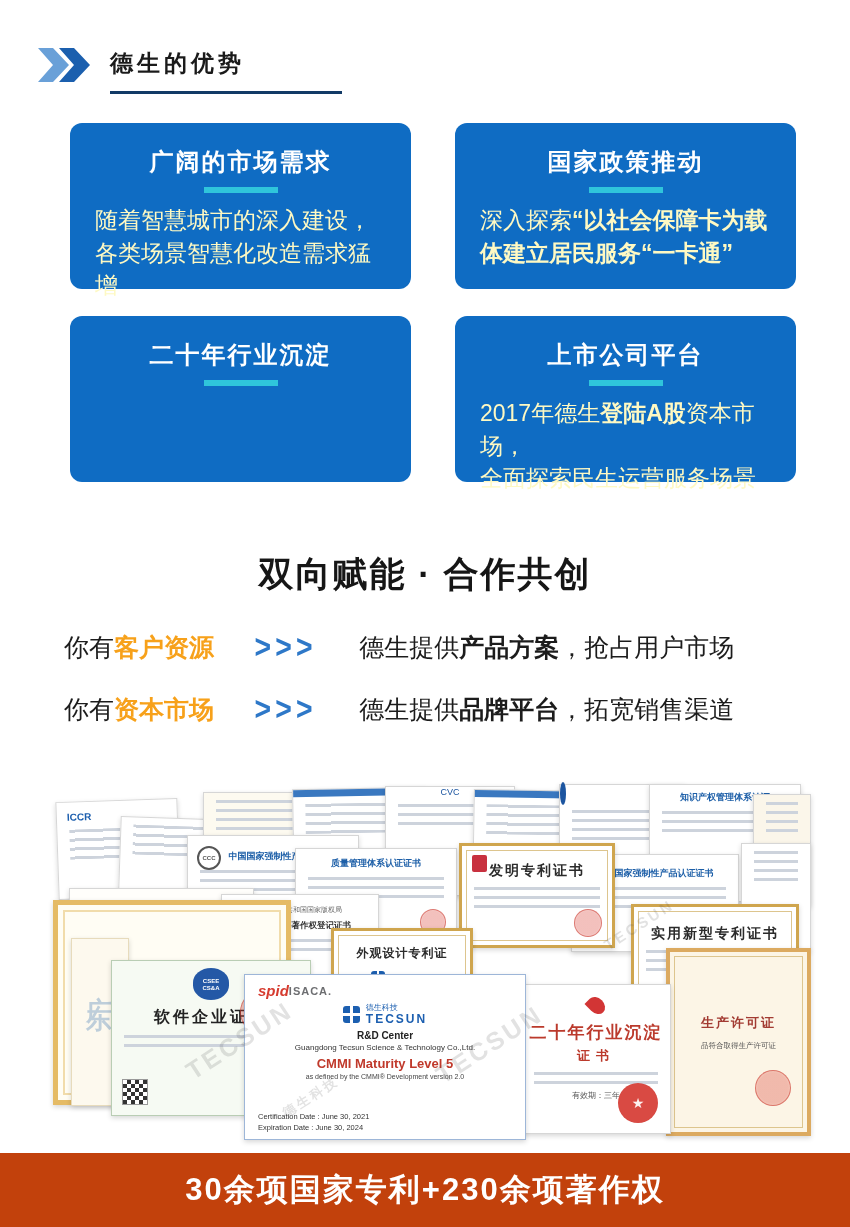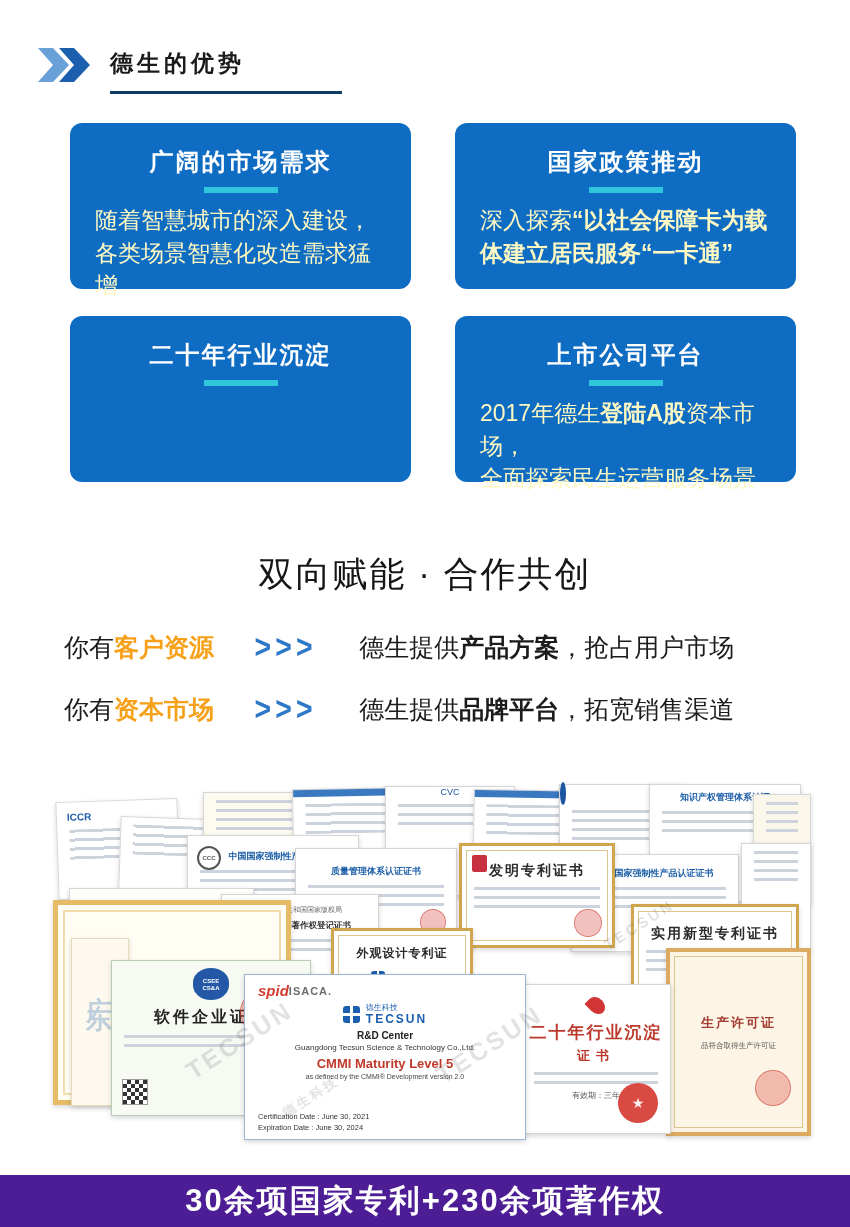--- a/index.html
+++ b/index.html
@@ -14,21 +14,21 @@
 
 .cards{position:absolute;top:123px;left:70px;display:grid;grid-template-columns:341px 341px;column-gap:44px;row-gap:27px}
 .card{height:166px;background:#0f6cc3;color:#fff;border-radius:12px}
 .card-title{margin-top:23px;text-align:center;font-size:24px;font-weight:bold;letter-spacing:2px}
 .card-bar{width:74px;height:6px;background:#2fc5db;margin:9px auto 11px}
 .card-body{padding:0 25px;font-size:23px;line-height:1.42;color:#fef9c3}
 .card-body .row{display:block}
 .b{font-weight:bold}
 
 
-.empower-title{position:absolute;top:551px;left:0;width:100%;text-align:center;font-size:35px;font-weight:normal;color:#161616;letter-spacing:2px}
+.empower-title{position:absolute;top:551px;left:0;width:100%;text-align:center;font-size:35px;font-weight:bold;color:#161616;letter-spacing:2px}
 .empower-row{position:absolute;left:64px;display:flex;align-items:center;font-size:25px;color:#1c1c1c}
 .empower-row.r1{top:631px}
 .empower-row.r2{top:693px}
 .er-left{width:192px}
 .hl{color:#f7a11a;font-weight:bold}
 .arrows{color:#2e78c8;font-weight:bold;font-size:27px;letter-spacing:4px;display:inline-block;transform:scale(1.05,1.25);margin-right:44px}
 
 
 .collage{position:absolute;left:39px;top:788px;width:772px;height:360px}
 .cert{position:absolute;background:#fff;border:1px solid #d6d6d6;box-shadow:0 2px 5px rgba(0,0,0,.16)}
@@ -55,21 +55,21 @@
 .c-g{left:520px;top:-4px;width:126px;height:108px}
 .circ-logo{width:16px;height:16px;border-radius:50%;border:3px solid #1c55a0;margin:8px auto 2px}
 .c-h{left:610px;top:-4px;width:152px;height:118px}
 .c-h .blue-title{font-size:9px;margin-top:6px}
 .c-i{left:714px;top:6px;width:58px;height:112px;background:#fbf6ea}
 
 .c-ccc1{left:148px;top:47px;width:172px;height:95px}
 .c-ccc1 .blue-title{font-size:9px;margin:14px 10px 0 38px}
 .ccc-mark{position:absolute;top:10px;left:9px;width:24px;height:24px;border:2px solid #555;border-radius:50%;font-size:6px;font-weight:bold;color:#555;display:flex;align-items:center;justify-content:center}
 .c-q1{left:256px;top:60px;width:162px;height:98px}
-.c-q1 .blue-title{font-size:9px;margin-top:16px}
+.c-q1 .blue-title{font-size:9px;margin-top:8px}
 .c-q1 .seal{width:26px;height:26px;right:10px;bottom:10px}
 .c-ccc2{left:532px;top:66px;width:168px;height:98px}
 .c-ccc2 .blue-title{font-size:9px;margin-top:12px}
 .c-q2{left:702px;top:55px;width:70px;height:108px}
 
 .c-inv{left:420px;top:55px;width:156px;height:105px;border:3px solid #cfa54e}
 .c-inv .cert-title{font-size:14px;margin-top:16px;letter-spacing:2px}
 .nat-emblem{position:absolute;top:9px;left:10px;width:15px;height:17px;background:#c8313f;border-radius:2px}
 .c-inv .seal{right:10px;bottom:8px;width:28px;height:28px}
 
@@ -132,21 +132,21 @@
 .cmmi-level-sub{font-size:7px;color:#444;text-align:center;margin-top:2px}
 .cmmi-dates{position:absolute;left:13px;bottom:7px;display:flex;flex-direction:column;gap:2px;font-size:7.5px;color:#333}
 
 .wm{position:absolute;color:rgba(85,85,85,.17);font-weight:bold;transform:rotate(-33deg);letter-spacing:3px;pointer-events:none}
 .wm-a{left:140px;top:238px;font-size:25px}
 .wm-b{left:390px;top:242px;font-size:25px}
 .wm-c{left:240px;top:300px;font-size:13px}
 .wm-d{left:560px;top:128px;font-size:15px}
 
 
-.banner{position:absolute;left:0;bottom:0;width:100%;height:52px;background:#4c1d95;display:flex;align-items:center;justify-content:center;color:#fff;font-size:31px;font-weight:bold;letter-spacing:2px}
+.banner{position:absolute;left:0;bottom:0;width:100%;height:74px;background:#c2410c;display:flex;align-items:center;justify-content:center;color:#fff;font-size:31px;font-weight:bold;letter-spacing:2px}
 </style>
 </head>
 <body>
 
 <div class="page">
 
   <div class="header">
     <svg class="chev" width="58" height="38" viewBox="0 0 58 38">
       <polygon points="2,2 17,2 33,19 17,36 2,36 17,19" fill="#69a0d8"></polygon>
       <polygon points="23,2 38,2 54,19 38,36 23,36 38,19" fill="#1b5fae"></polygon>

